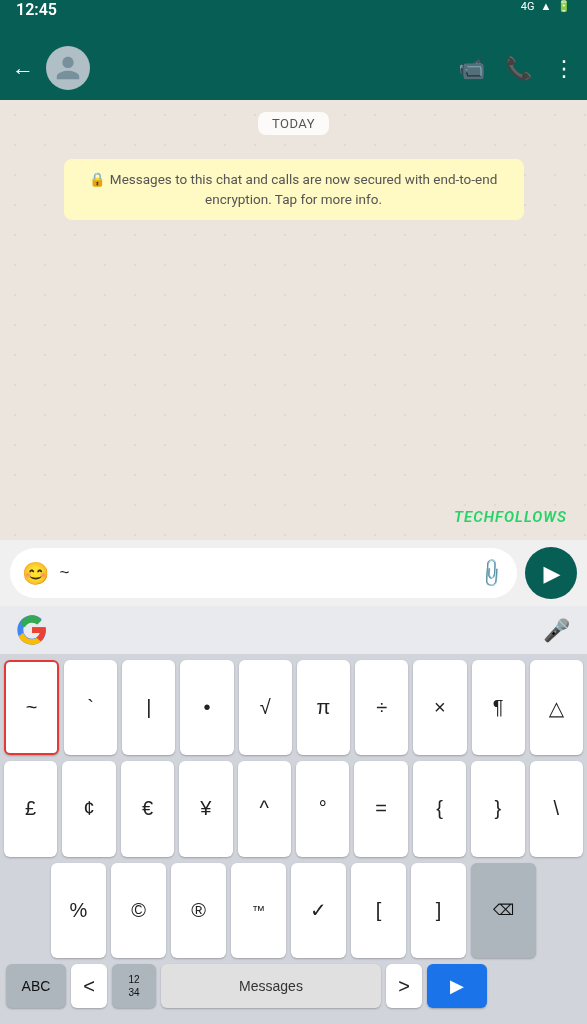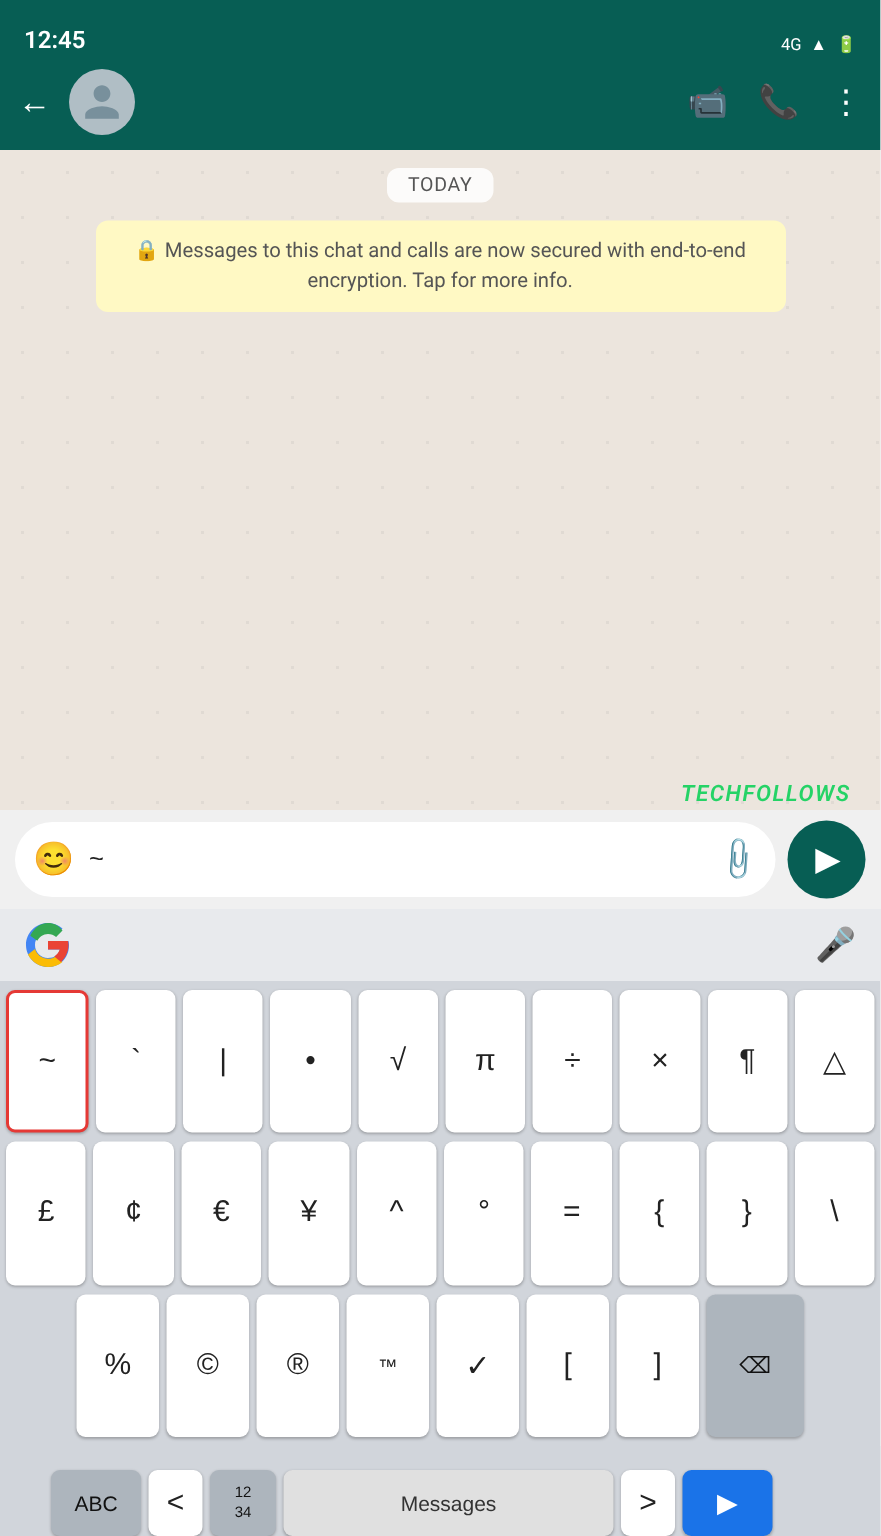--- a/index.html
+++ b/index.html
@@ -10,21 +10,21 @@
       overflow: hidden;
       background: #f0f0f0;
       position: relative;
     }
 
     
     .status-bar {
       background: #075e54;
       height: 36px;
       display: flex;
-      align-items: flex-end;
+      align-items: flex-start;
       justify-content: space-between;
       padding: 0 16px;
       color: white;
     }
     .status-time {
       font-size: 16px;
       font-weight: 600;
     }
     .status-icons {
       display: flex;
@@ -97,37 +97,37 @@
       background-size: 30px 30px;
       pointer-events: none;
     }
     .today-badge {
       background: rgba(255,255,255,0.85);
       border-radius: 8px;
       padding: 4px 14px;
       font-size: 13px;
       color: #555;
       letter-spacing: 0.5px;
-      margin-bottom: 12px;
+      margin-bottom: 24px;
       z-index: 1;
     }
     .encryption-notice {
       background: #fff9c4;
       border-radius: 8px;
       padding: 10px 0;
       font-size: 13.5px;
       color: #555;
       text-align: center;
       max-width: 460px;
       z-index: 1;
       line-height: 1.5;
     }
     .watermark {
       position: absolute;
-      bottom: 2px;
+      bottom: 14px;
       right: 20px;
       color: #25d366;
       font-size: 15px;
       font-weight: 600;
       letter-spacing: 1px;
       font-style: italic;
       z-index: 1;
     }
 
     
@@ -269,24 +269,23 @@
     }
     .key.delete-key {
       background: #adb5bd;
       max-width: 65px;
       font-size: 16px;
     }
     .bottom-row {
       background: #d1d5db;
       height: 60px;
       display: flex;
-      align-items: flex-end;
+      align-items: flex-start;
       padding: 0 6px;
       gap: 5px;
-      margin-left: 28px;
     }
   </style>
 </head>
 <body>
 
 <div class="status-bar">
   <span class="status-time">12:45</span>
   <div class="status-icons">
     <span>4G</span>
     <span>▲</span>

